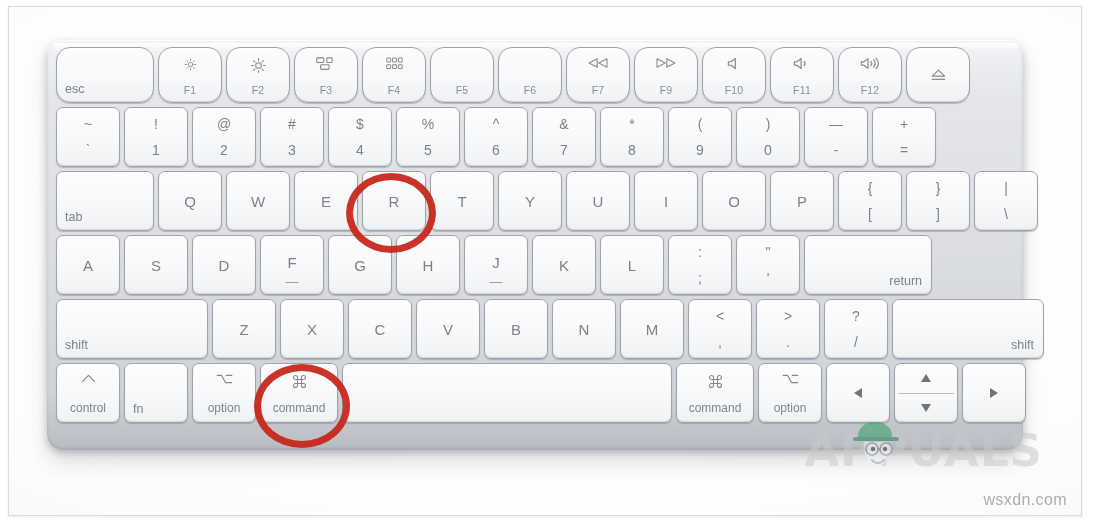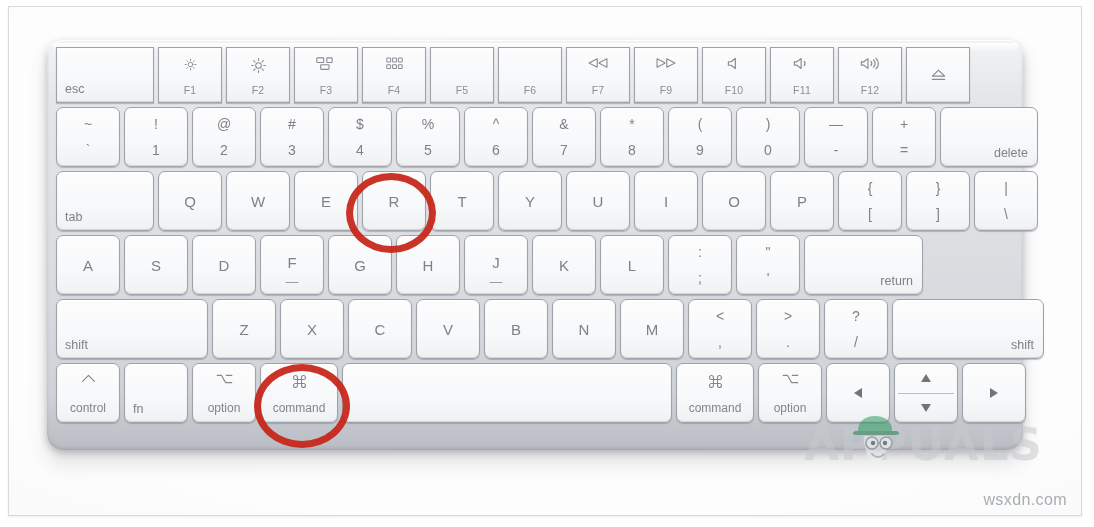--- a/index.html
+++ b/index.html
@@ -63,21 +63,21 @@
     border:1px solid #9ea3aa;
     box-shadow:
       0 1px 1px rgba(90,95,102,.33),
       inset 0 1px 0 rgba(255,255,255,1),
       inset 0 -1px 1px rgba(175,180,188,.45);
     color:#7d8289;
     font-size:15px;
     box-sizing:border-box;
     overflow:hidden;
   }
-  .krow.r0 .key{border-radius:0;}
+  .krow.r0 .key{border-radius:14px;}
 
   
   .lbl-c{
     position:absolute;left:0;right:0;top:50%;transform:translateY(-50%);
     text-align:center;line-height:1;
   }
   .lbl-bl{
     position:absolute;left:8px;bottom:7px;font-size:12.5px;line-height:1;
   }
   .lbl-br{
@@ -145,21 +145,21 @@
     border:7px solid #c62418;
     box-sizing:border-box;
     pointer-events:none;
     opacity:.93;
   }
   #circle-r{left:337px;top:166px;width:90px;height:80px;}
   #circle-command{left:245px;top:357px;width:96px;height:84px;}
 
   
   #watermark{
-    position:absolute;right:38px;bottom:48px;
+    position:absolute;right:38px;bottom:42px;
     display:flex;gap:0;
     opacity:.55;
   }
   #watermark .wm-text{
     font-size:45px;font-weight:bold;letter-spacing:1px;
     color:#c6c9cd;line-height:1;
     font-family:"DejaVu Sans",sans-serif;
   }
   #wm-mascot{
     position:absolute;left:46px;top:-12px;width:52px;height:62px;
@@ -344,23 +344,20 @@
             <span class="lbl-bot">0</span>
           </div>
           <div class="key" style="width:64px">
             <span class="lbl-top">—</span>
             <span class="lbl-bot">-</span>
           </div>
           <div class="key" style="width:64px">
             <span class="lbl-top">+</span>
             <span class="lbl-bot">=</span>
           </div>
-          <div class="key" style="width:98px">
-            <span class="lbl-br">delete</span>
-          </div>
         </div>
 
         <div class="krow r2">
           <div class="key" style="width:98px">
             <span class="lbl-bl">tab</span>
           </div>
           <div class="key" style="width:64px">
             <span class="lbl-c">Q</span>
           </div>
           <div class="key" style="width:64px">
@@ -435,21 +432,21 @@
             <span class="lbl-c">L</span>
           </div>
           <div class="key" style="width:64px">
             <span class="lbl-top">:</span>
             <span class="lbl-bot">;</span>
           </div>
           <div class="key" style="width:64px">
             <span class="lbl-top">"</span>
             <span class="lbl-bot">'</span>
           </div>
-          <div class="key" style="width:119px">
+          <div class="key" style="width:128px">
             <span class="lbl-br">return</span>
           </div>
         </div>
 
         <div class="krow r4">
           <div class="key" style="width:152px">
             <span class="lbl-bl">shift</span>
           </div>
           <div class="key" style="width:64px">
             <span class="lbl-c">Z</span>

